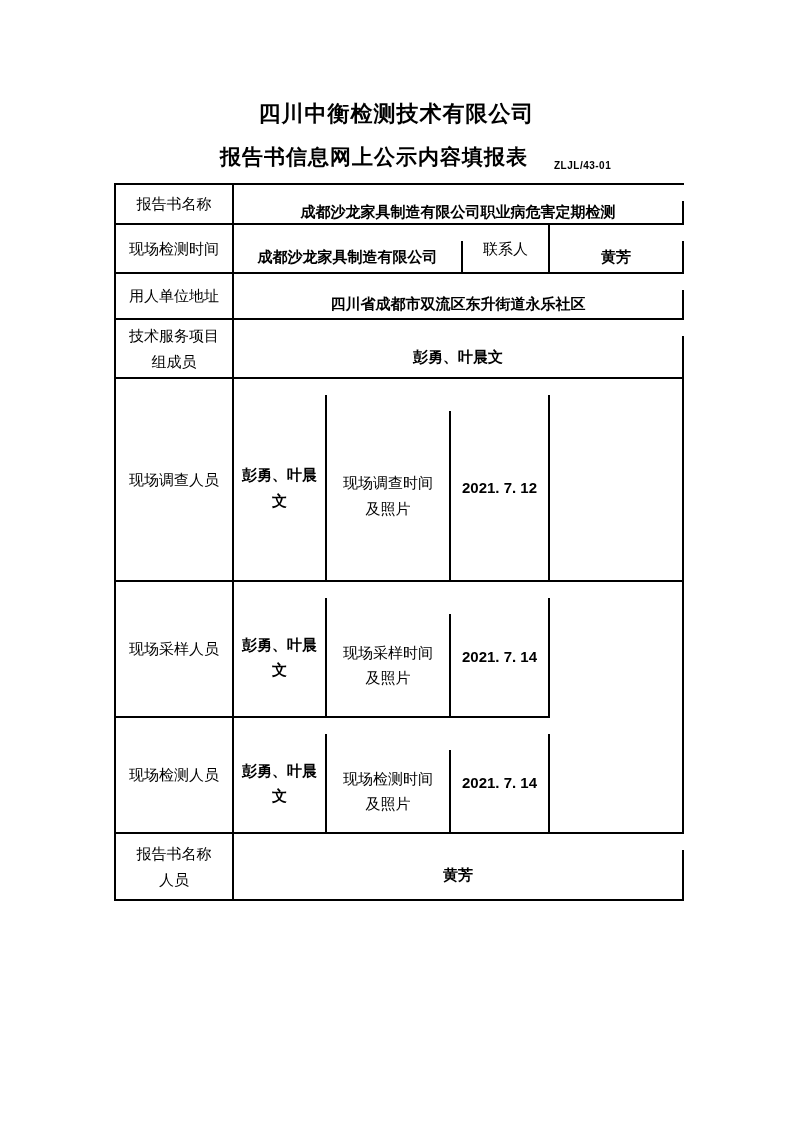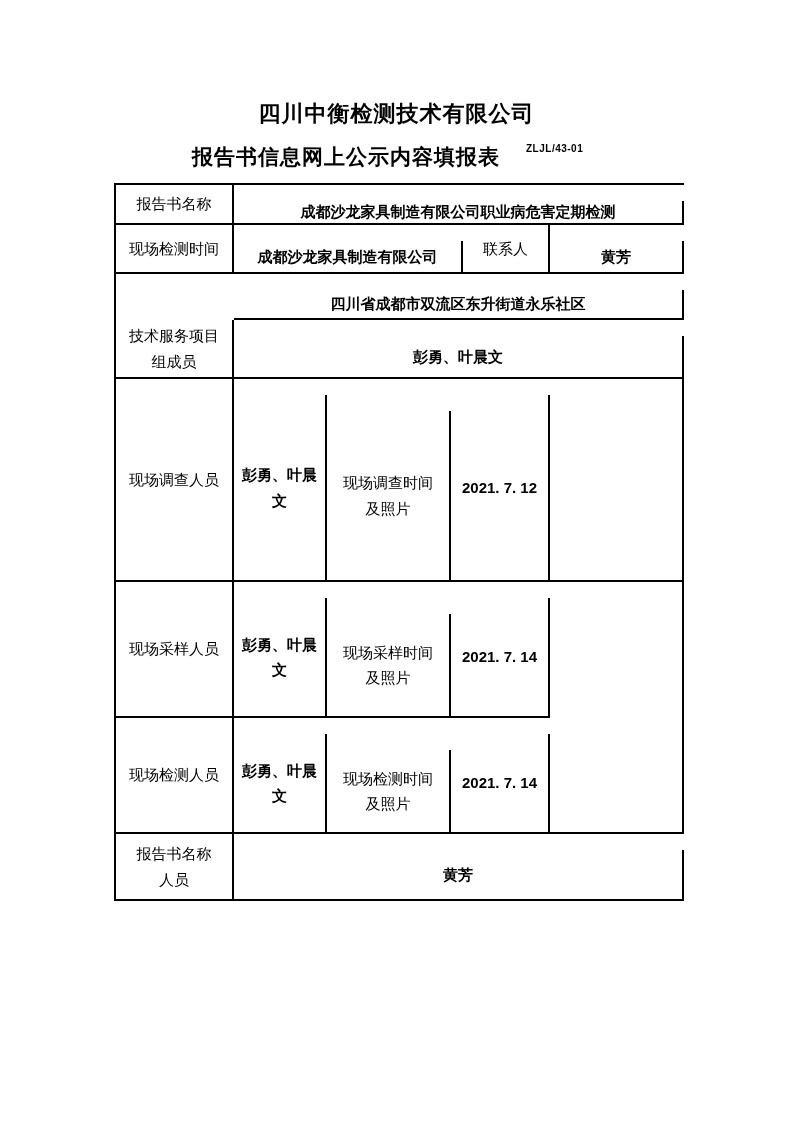--- a/index.html
+++ b/index.html
@@ -22,23 +22,23 @@
     left: 0;
     width: 793px;
     text-align: center;
     font-size: 22px;
     font-weight: bold;
     letter-spacing: 1px;
   }
   .form-title-row {
     position: absolute;
     top: 143px;
-    left: 192px;
+    left: 220px;
     display: flex;
-    align-items: flex-start;
+    align-items: flex-end;
   }
   .form-title {
     font-size: 21px;
     font-weight: bold;
     letter-spacing: 1px;
   }
   .form-code {
     font-size: 10px;
     font-weight: bold;
     margin-left: 26px;
@@ -94,20 +94,21 @@
   <div class="doc-table">
 
     <div class="cell c1">报告书名称</div>
     <div class="cell c2-6 bold">成都沙龙家具制造有限公司职业病危害定期检测</div>
 
     <div class="cell c1">现场检测时间</div>
     <div class="cell c2-4 bold">成都沙龙家具制造有限公司</div>
     <div class="cell c5">联系人</div>
     <div class="cell c6 bold">黄芳</div>
 
+    <div class="cell c1">用人单位地址</div>
     <div class="cell c2-6 bold">四川省成都市双流区东升街道永乐社区</div>
 
     <div class="cell c1">技术服务项目
 组成员</div>
     <div class="cell c2-6 bold">彭勇、叶晨文</div>
 
     <div class="cell c1">现场调查人员</div>
     <div class="cell c2 bold">彭勇、叶晨
 文</div>
     <div class="cell c3">现场调查时间

